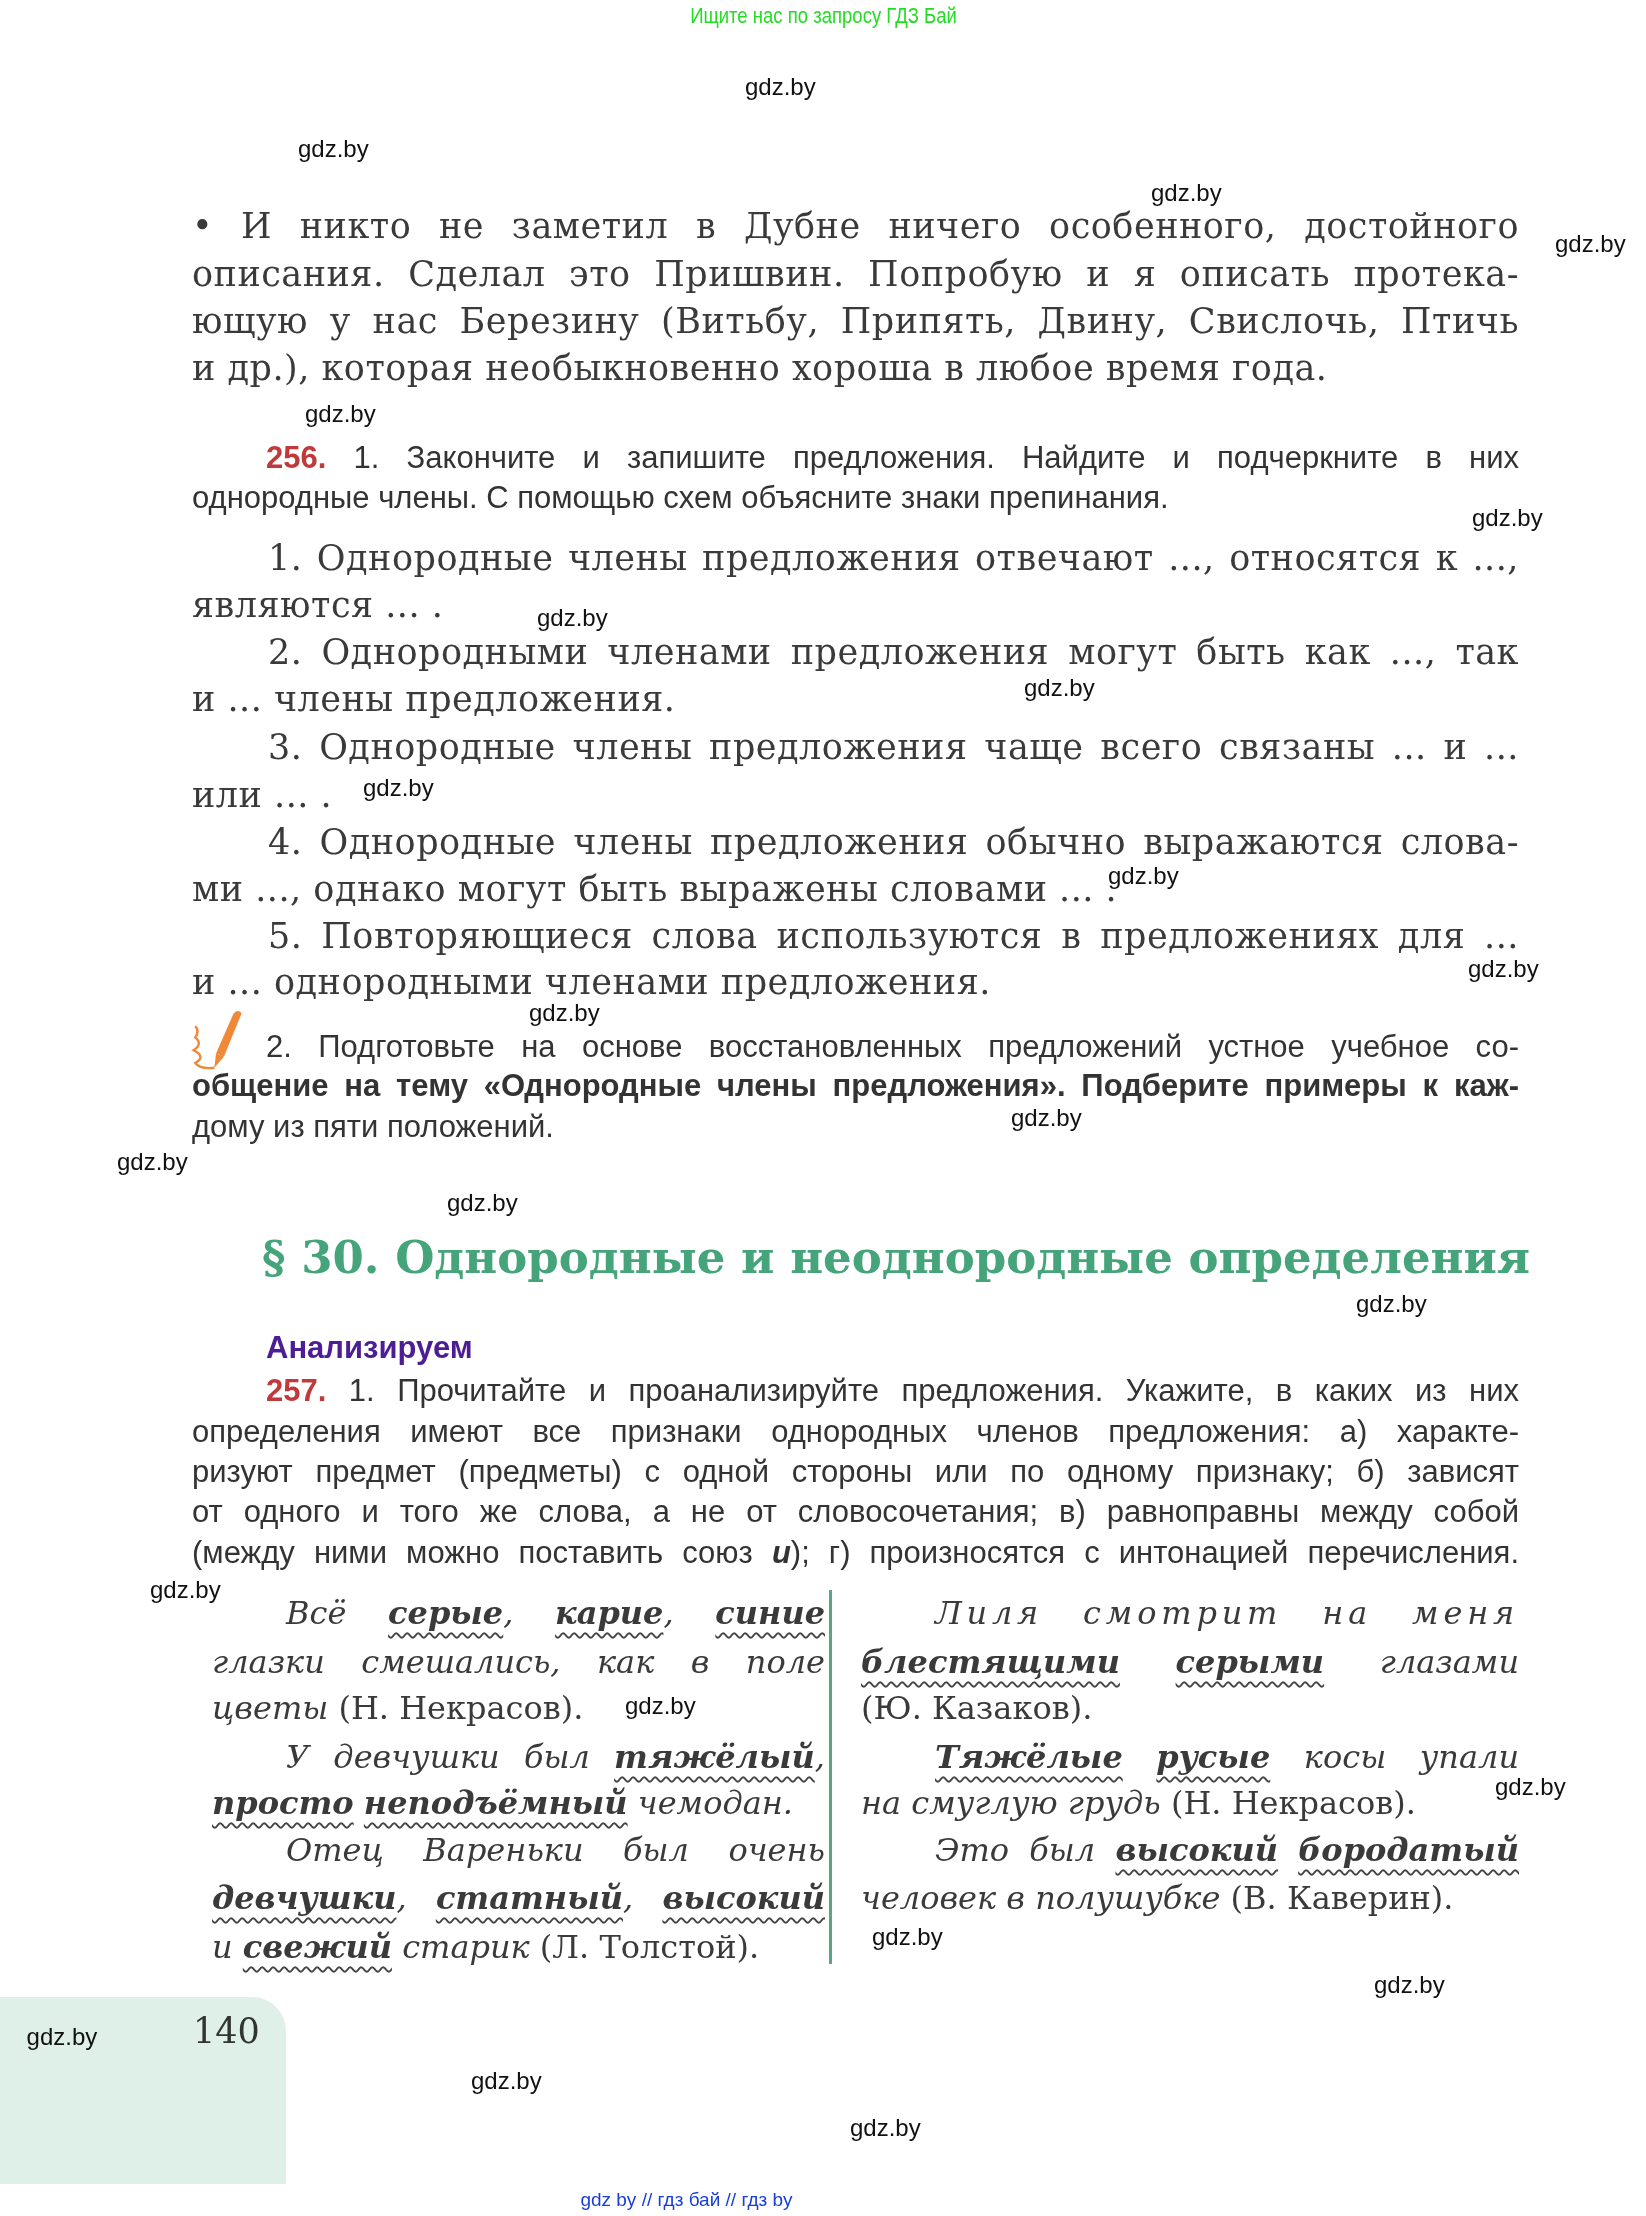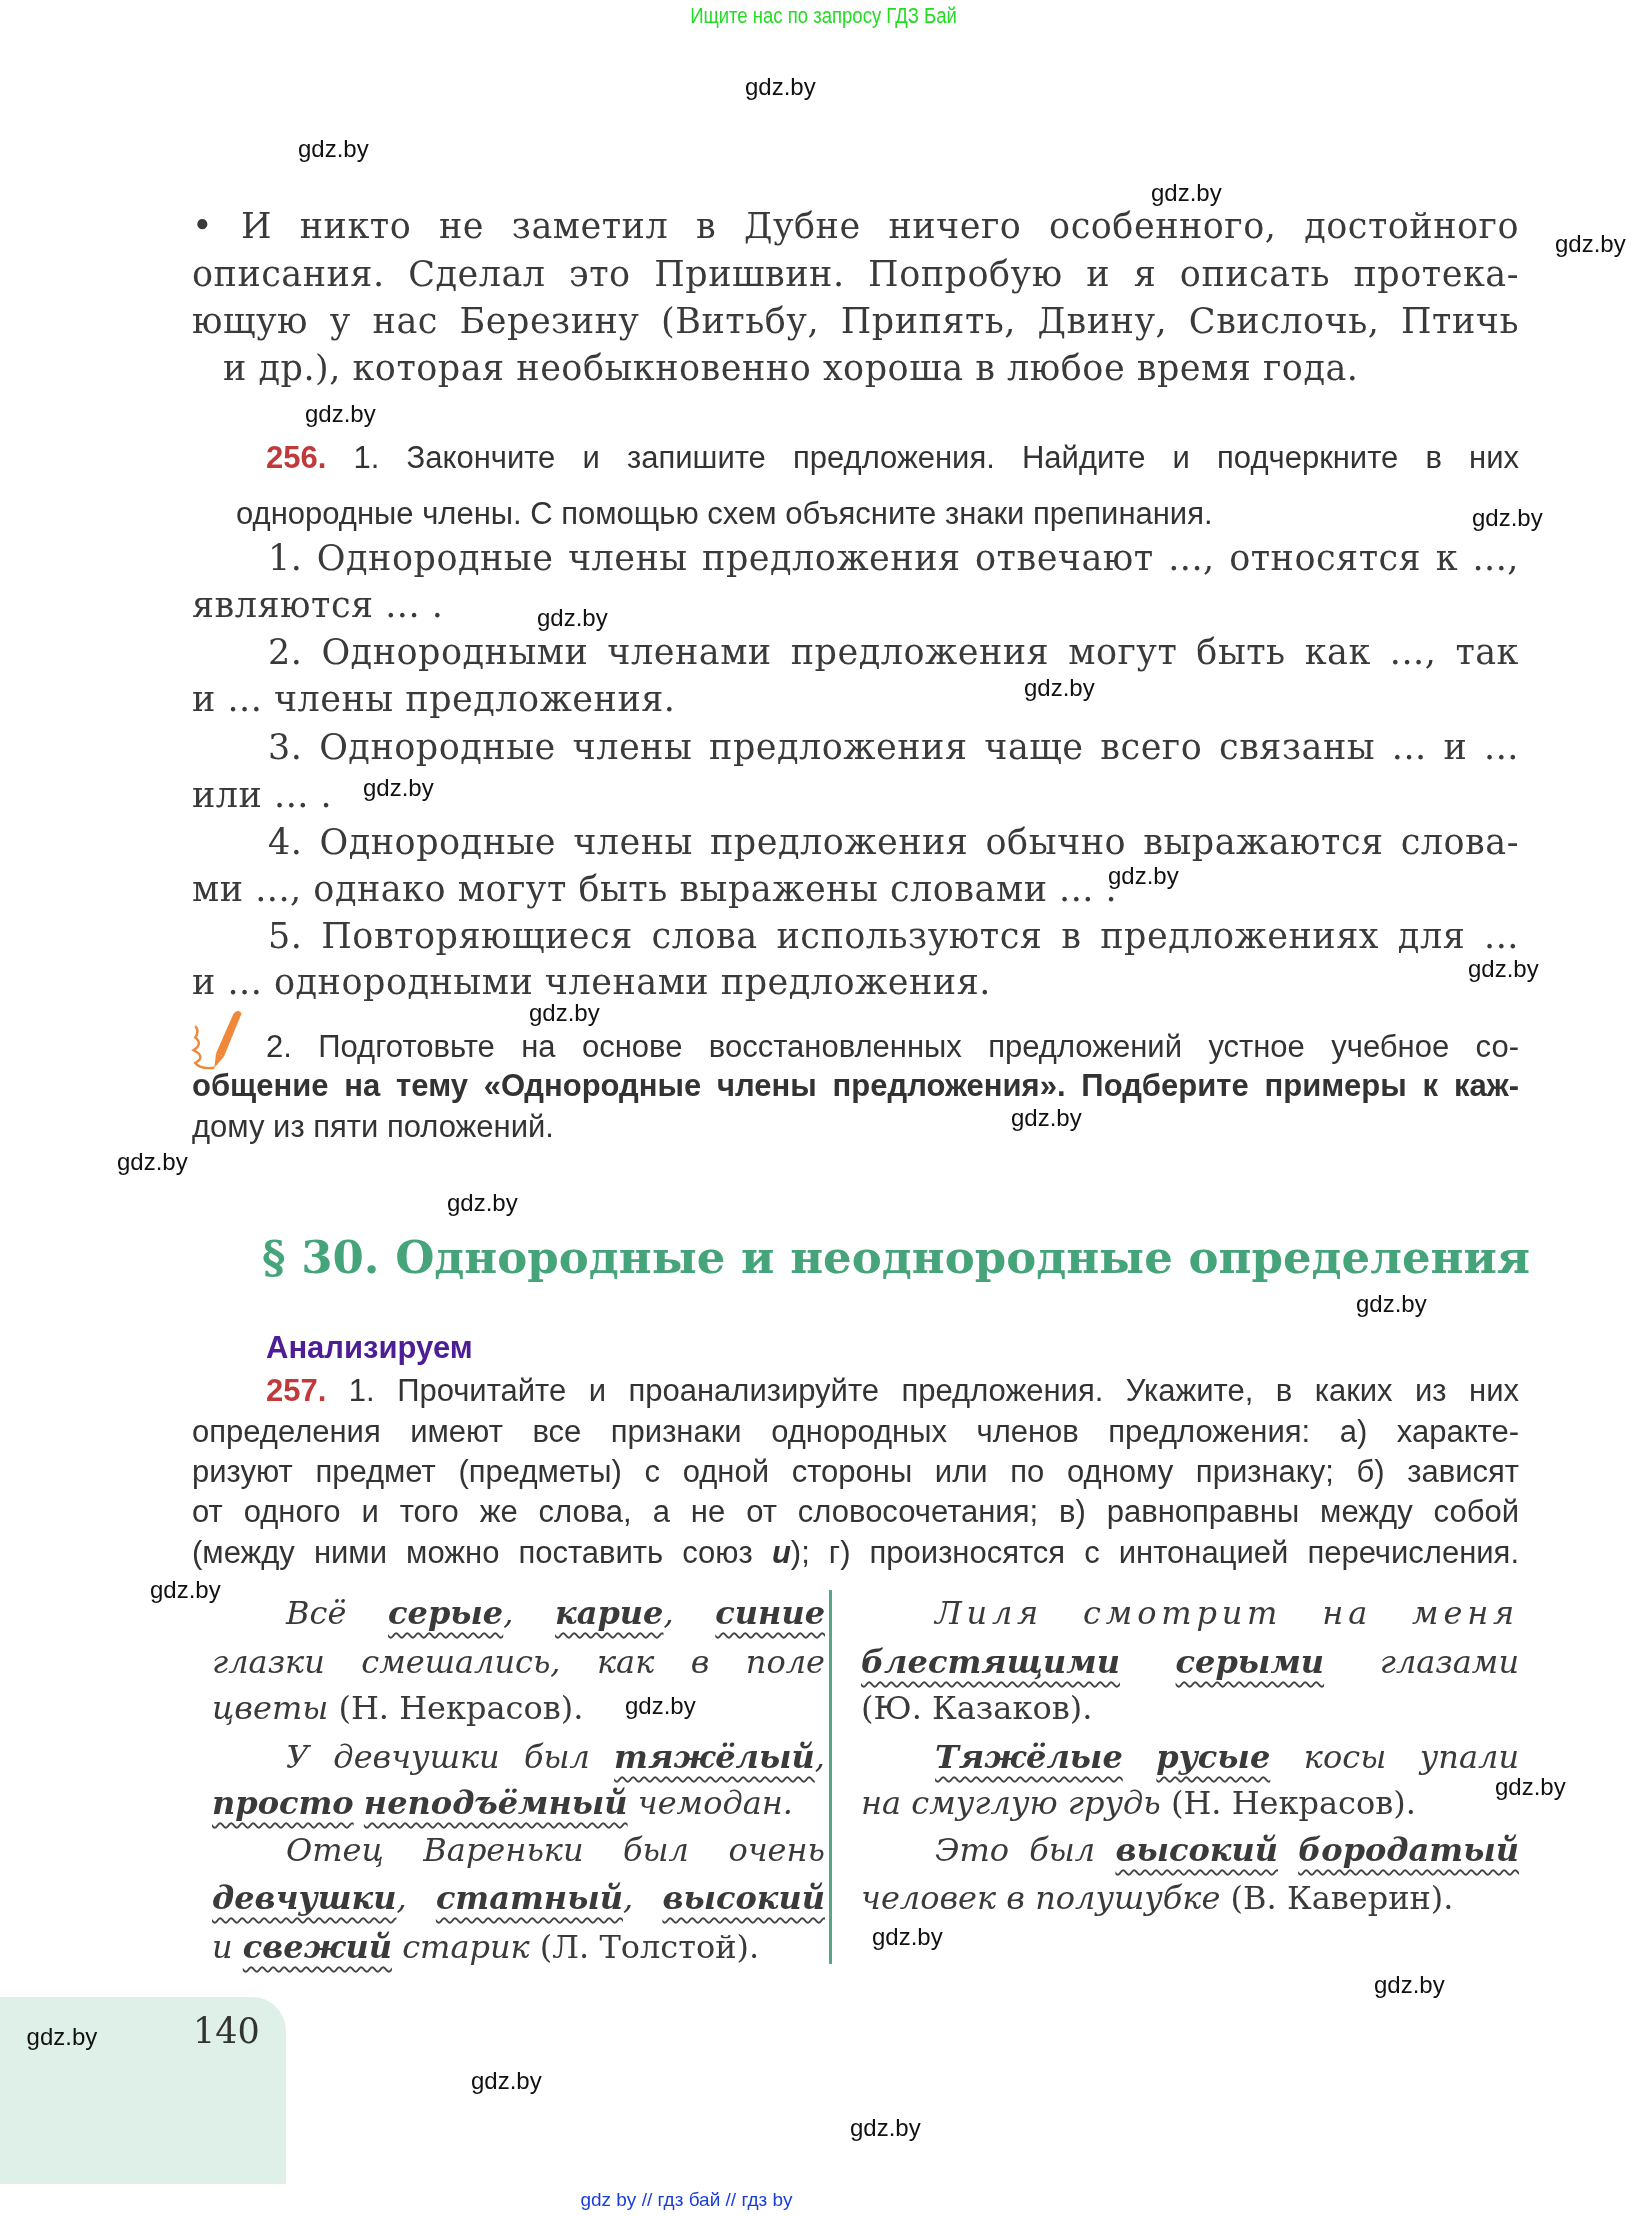--- a/index.html
+++ b/index.html
@@ -32,27 +32,27 @@
   .pen { position:absolute; left:184px; top:1007px; width:64px; height:64px; }
 </style>
 </head>
 <body>
 
 <div class="abs topnote">Ищите нас по запросу ГДЗ Бай</div>
 
 <div class="line serif s1 just" style="top:206px;">• И никто не заметил в Дубне ничего особенного, достойного</div>
 <div class="line serif s1 just" style="top:254px;">описания. Сделал это Пришвин. Попробую и я описать протека-</div>
 <div class="line serif s1 just" style="top:301px;">ющую у нас Березину (Витьбу, Припять, Двину, Свислочь, Птичь</div>
-<div class="line serif s1" style="top:348px;margin-left:31px;">и др.), которая необыкновенно хороша в любое время года.</div>
+<div class="line serif s1" style="top:348px;">и др.), которая необыкновенно хороша в любое время года.</div>
 
 <div class="line sans t1 just" style="top:440px;">
   <span style="display:inline-block;width:74px;"></span><span class="tasknum">256.</span>
   <span>1. Закончите и запишите предложения. Найдите и подчеркните в них</span>
 </div>
-<div class="line sans t1" style="top:496px;margin-left:44px;">однородные члены. С помощью схем объясните знаки препинания.</div>
+<div class="line sans t1" style="top:480px;">однородные члены. С помощью схем объясните знаки препинания.</div>
 
 <div class="line serif s1 just" style="top:538px; padding-left:76px; width:1251px;">1. Однородные члены предложения отвечают ..., относятся к ...,</div>
 <div class="line serif s1" style="top:585px;">являются ... .</div>
 <div class="line serif s1 just" style="top:632px; padding-left:76px; width:1251px;">2. Однородными членами предложения могут быть как ..., так</div>
 <div class="line serif s1" style="top:679px;">и ... члены предложения.</div>
 <div class="line serif s1 just" style="top:727px; padding-left:76px; width:1251px;">3. Однородные члены предложения чаще всего связаны ... и ...</div>
 <div class="line serif s1" style="top:775px;">или ... .</div>
 <div class="line serif s1 just" style="top:822px; padding-left:76px; width:1251px;">4. Однородные члены предложения обычно выражаются слова-</div>
 <div class="line serif s1" style="top:869px;">ми ..., однако могут быть выражены словами ... .</div>
 <div class="line serif s1 just" style="top:916px; padding-left:76px; width:1251px;">5. Повторяющиеся слова используются в предложениях для ...</div>

